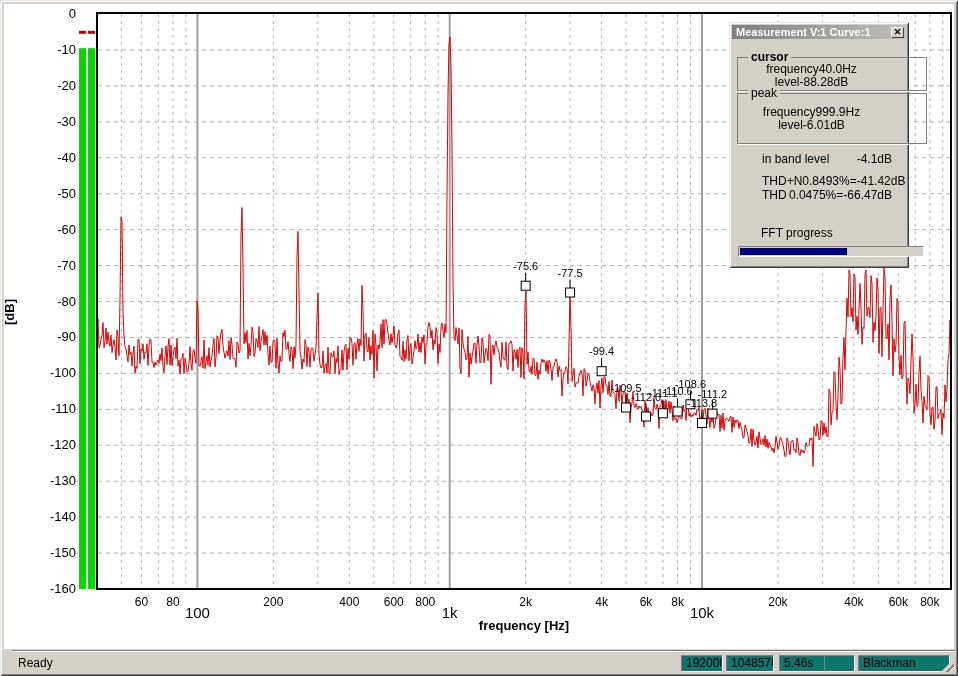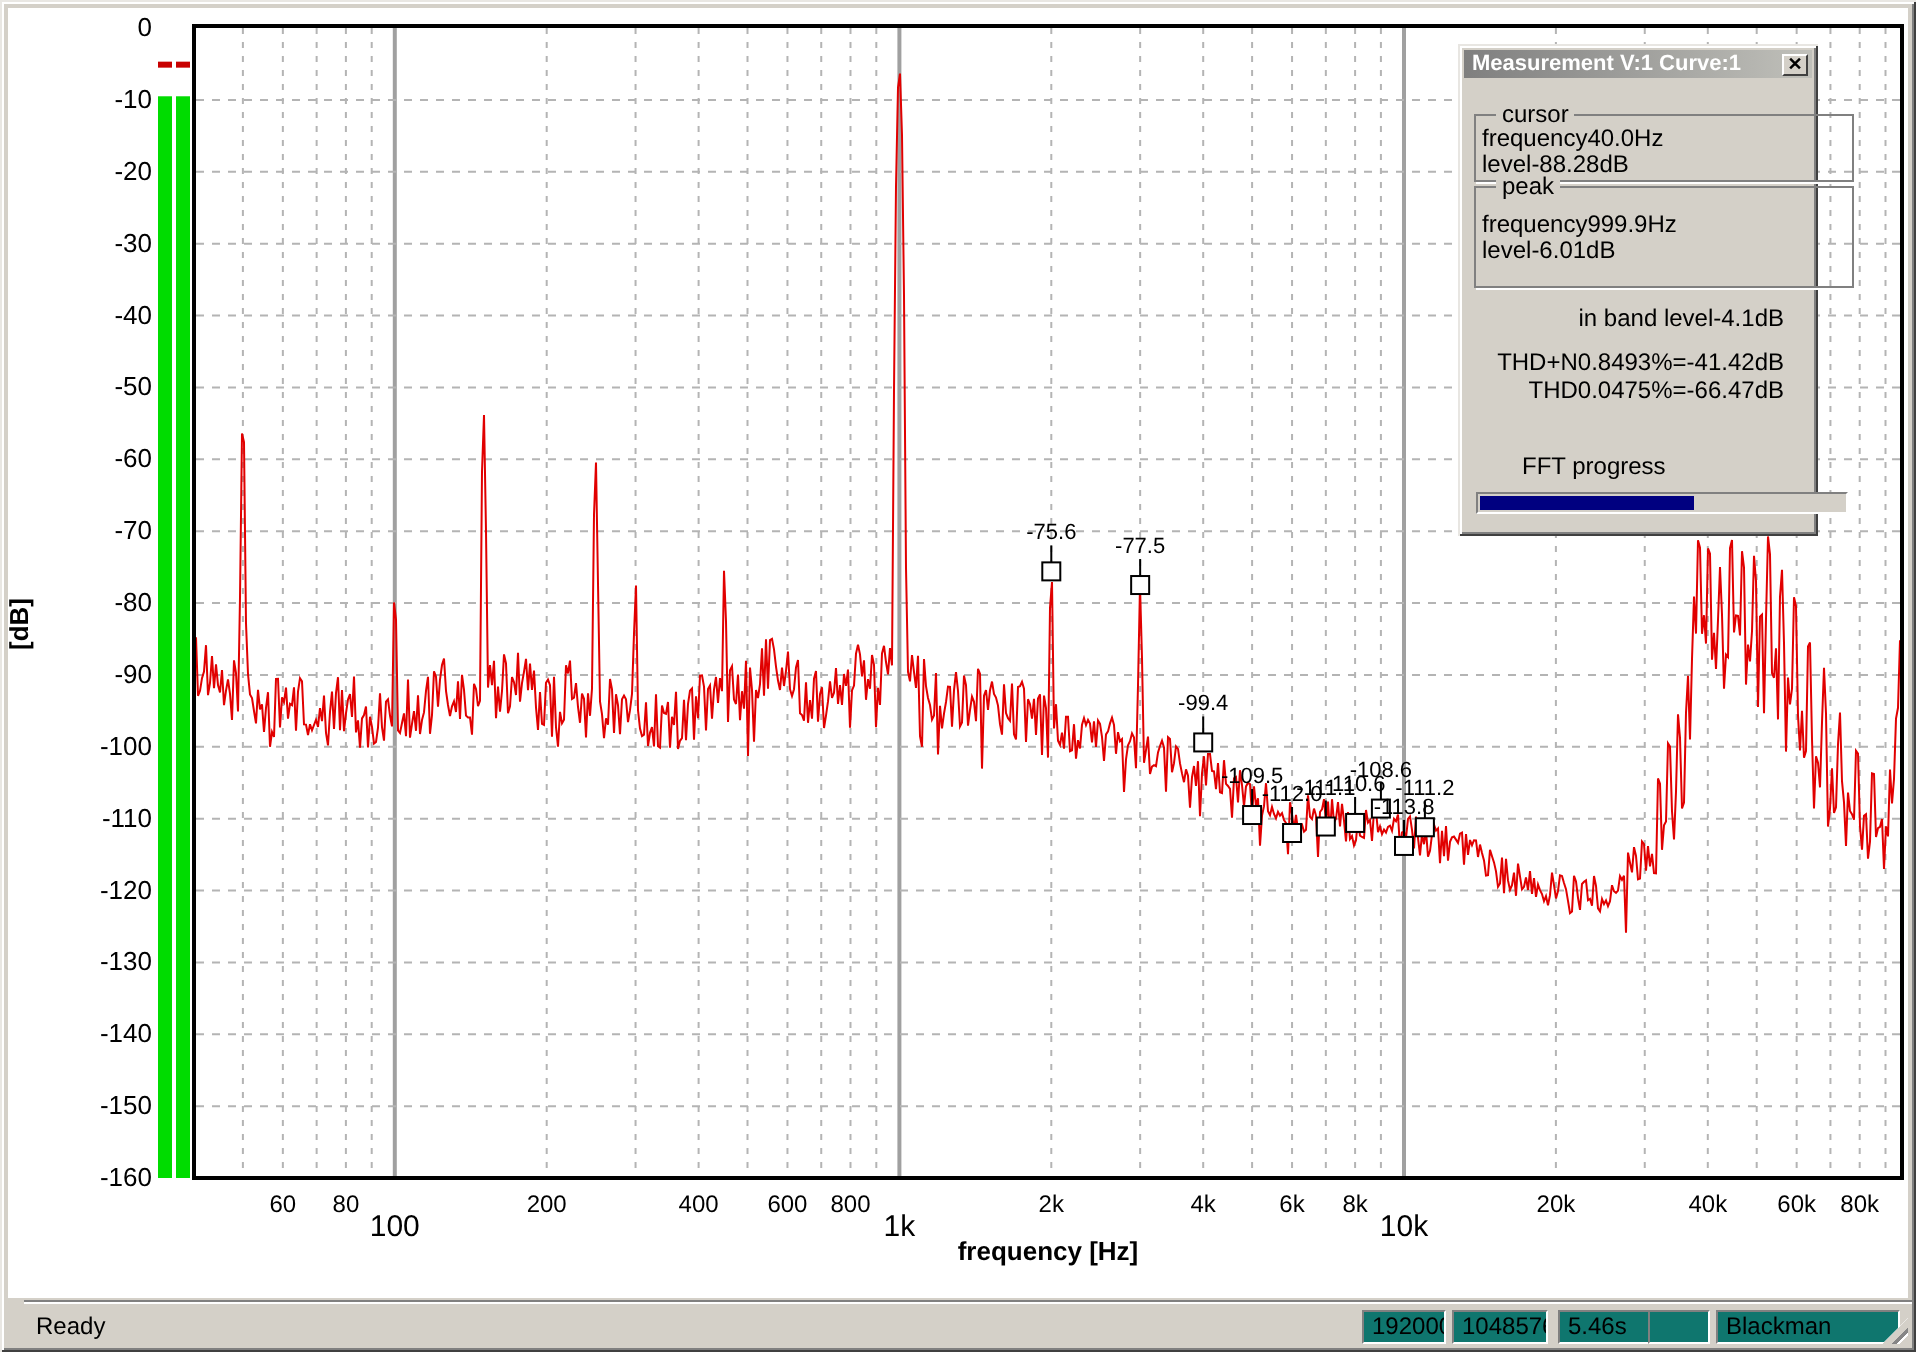--- a/index.html
+++ b/index.html
@@ -17,25 +17,25 @@
                     inset 2px 2px 0 #ffffff, inset -2px -2px 0 #808080;
         font-size:12px;color:#000;}
   .mtitle{position:absolute;left:3px;top:3px;right:3px;height:14px;
           background:linear-gradient(90deg,#7f7f7f,#c0c0ba);
           color:#fff;font-weight:bold;font-size:11px;line-height:14px;padding-left:4px;box-sizing:border-box;}
   .mclose{position:absolute;right:2px;top:2px;width:13px;height:11px;background:#d4d0c8;
           border:1px solid;border-color:#ffffff #404040 #404040 #ffffff;
           font-size:9px;line-height:9px;text-align:center;font-weight:bold;color:#000;box-sizing:border-box;}
   .group{position:absolute;left:8px;width:188px;border:1px solid #808080;box-shadow:1px 1px 0 #fff;}
   .group-label{position:absolute;top:-7px;left:10px;background:#d4d0c8;padding:0 3px;font-size:12px;line-height:12px;}
-  .g-cursor{top:35px;height:32px;}
+  .g-cursor{top:35px;height:32px;font-weight:bold;}
   .g-peak{top:71px;height:49px;}
-  .mrow{position:absolute;left:12px;right:27px;display:flex;justify-content:flex-start;
+  .mrow{position:absolute;left:12px;right:27px;display:flex;justify-content:center;
         font-size:12px;height:13px;line-height:13px;}
-  .srow{position:absolute;left:11px;right:17px;display:flex;justify-content:flex-end;
+  .srow{position:absolute;left:11px;right:17px;display:flex;justify-content:space-between;
         font-size:12px;height:13px;line-height:13px;padding-left:22px;}
   .fftlabel{position:absolute;left:32px;top:204px;font-size:12px;}
   .ptrack{position:absolute;left:9px;top:224px;width:186px;height:11px;box-sizing:border-box;
           border:1px solid;border-color:#808080 #ffffff #ffffff #808080;background:#d4d0c8;padding:1px;}
   .pfill{height:100%;background:#000080;}
 
   
   .statusbar{position:absolute;left:12px;right:2px;bottom:2px;height:22px;background:#d4d0c8;z-index:6;
              border-top:1px solid #ffffff;box-shadow:0 -1px 0 #808080;font-size:12px;color:#000;}
   .sb-ready{position:absolute;left:6px;top:4px;}

